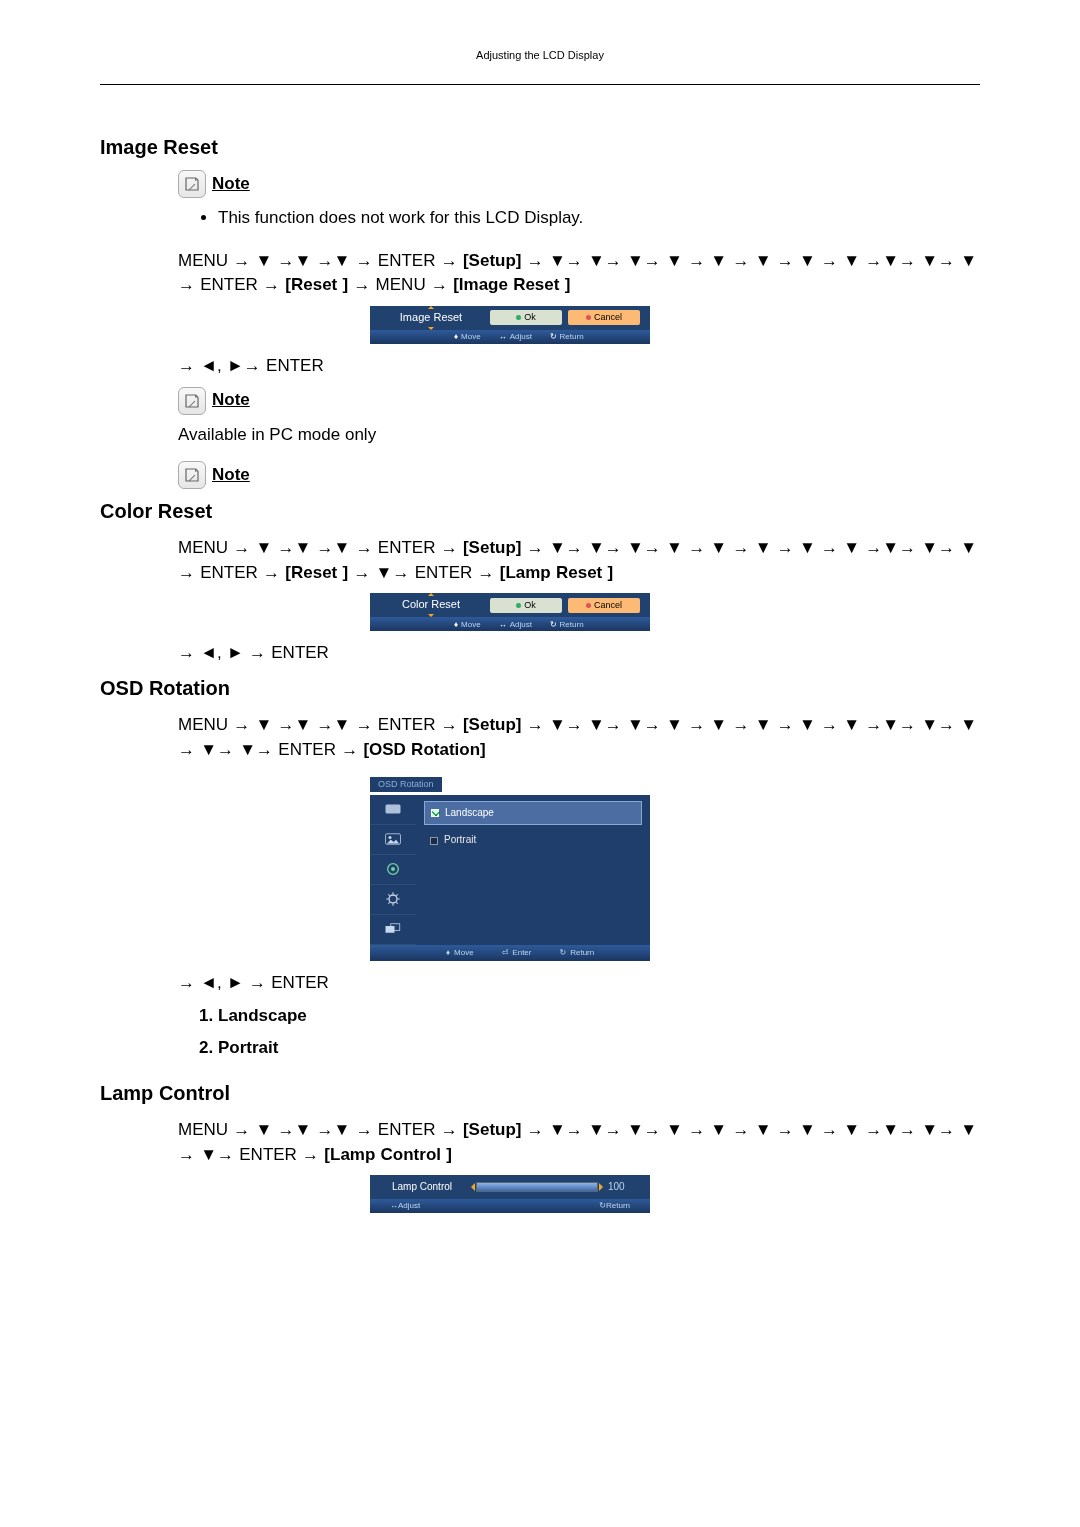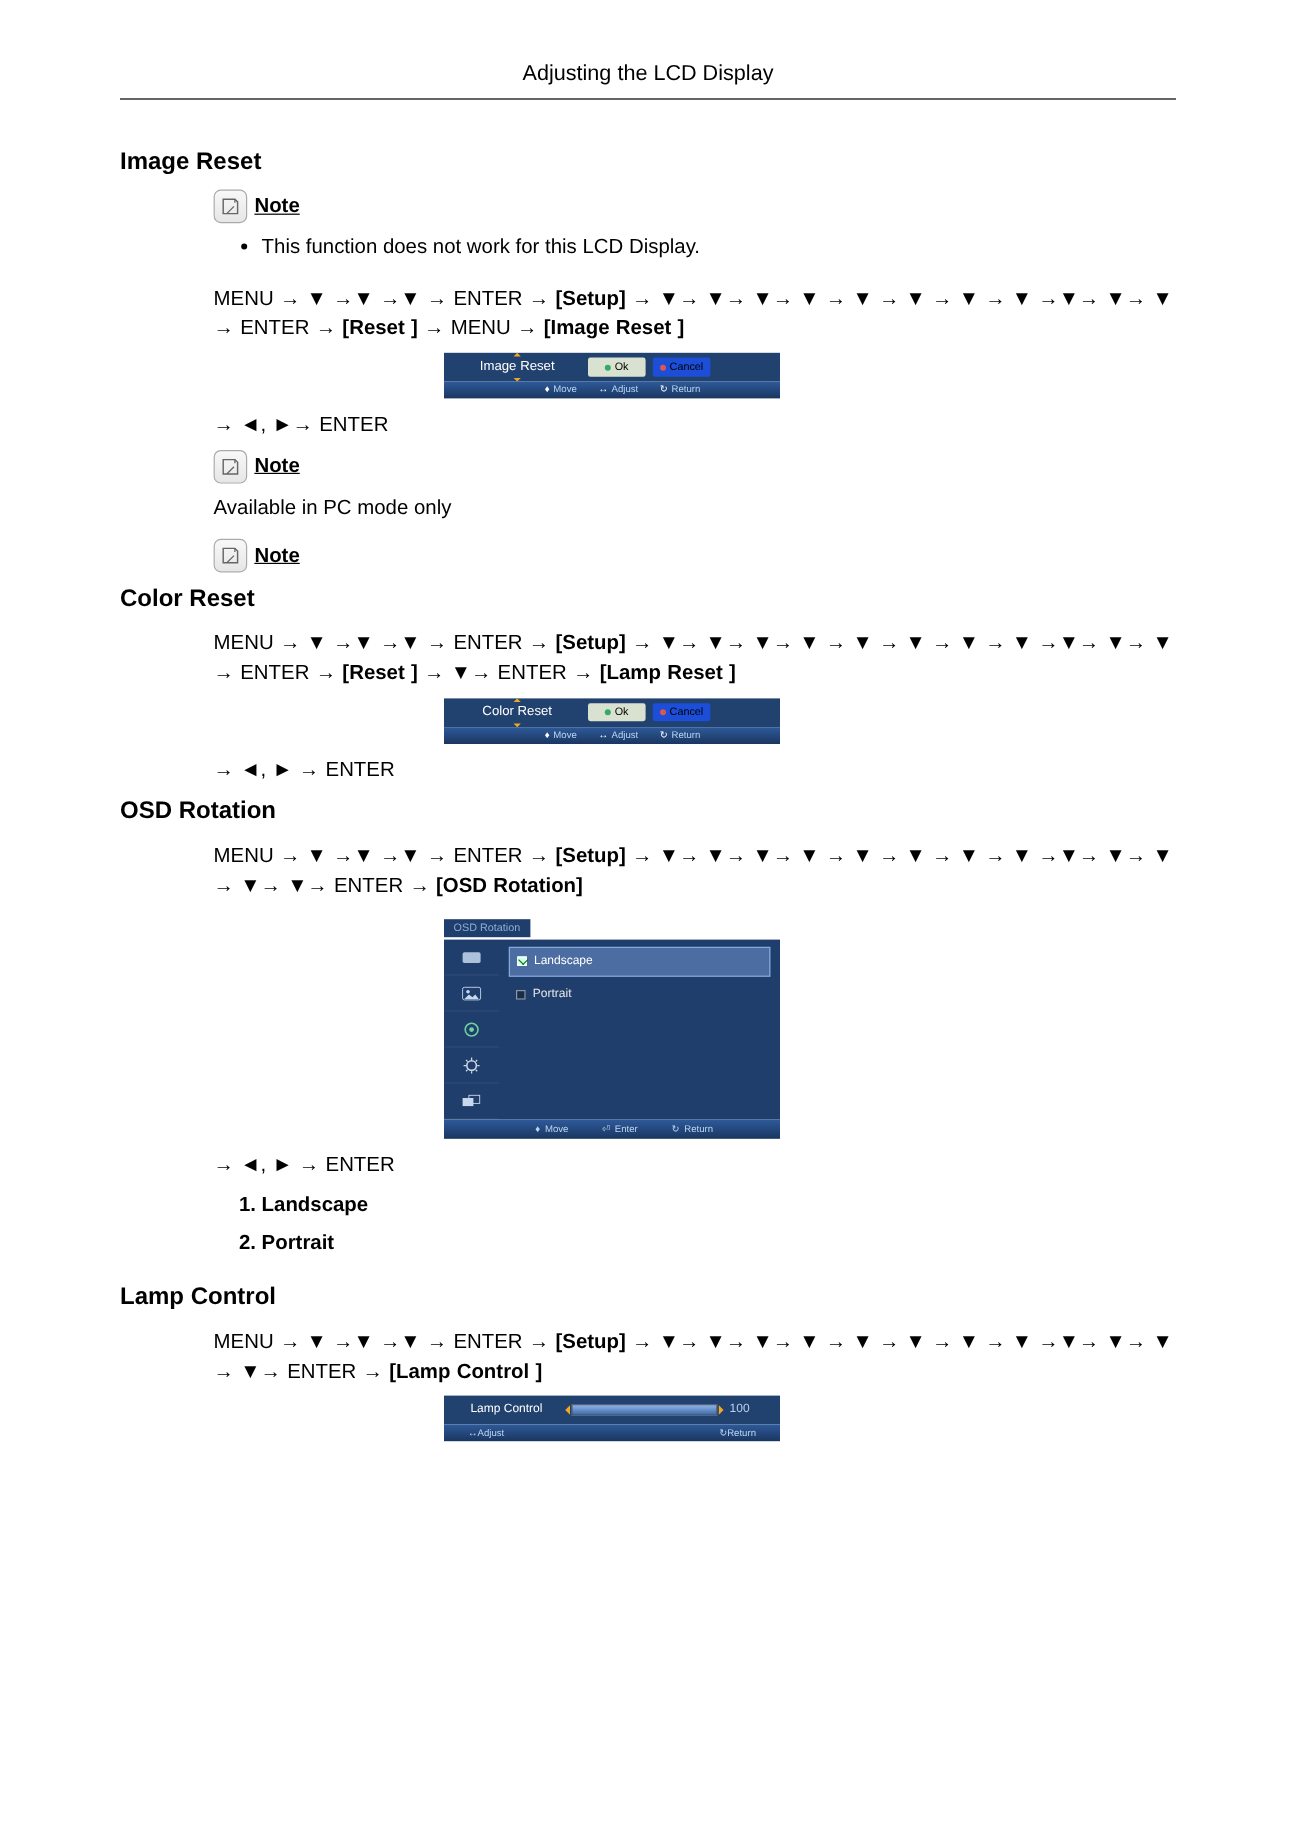--- a/index.html
+++ b/index.html
@@ -12,23 +12,23 @@
     color: #000;
     font-size: 17px;
     line-height: 1.45;
   }
   .page {
     padding: 48px 100px 40px 100px;
   }
   .header-title {
     text-align: center;
     border-bottom: 1px solid #000;
-    padding-bottom: 8px;
-    margin-bottom: 38px;
-    font-size: 18px;
+    padding-bottom: 20px;
+    margin-bottom: 48px;
+    font-size: 11px;
   }
   h3.section {
     font-weight: bold;
     font-size: 20px;
     margin: 8px 0 8px 0;
   }
   .indent {
     margin-left: 78px;
   }
   .note-row {
@@ -84,26 +84,26 @@
     margin: 0 auto;
   }
   .osd-title .caret-up { border-left:3px solid transparent; border-right:3px solid transparent; border-bottom:3px solid #f5a623; margin-bottom:1px;}
   .osd-title .caret-down{ border-left:3px solid transparent; border-right:3px solid transparent; border-top:3px solid #f5a623; margin-top:1px;}
   .osd-btn {
     display: inline-block;
     background: #d9e2d0;
     color: #000;
     font-size: 9px;
     padding: 1px 0;
-    width: 48px;
+    width: 72px;
     text-align: center;
     border-radius: 2px;
     margin-left: 6px;
   }
-  .osd-btn.cancel { background: #1d4ed8; }
+  .osd-btn.cancel { background: #fdba74; }
   .osd-btn .dot {
     display: inline-block;
     width: 5px; height: 5px; border-radius: 50%;
     background: #3a6; margin-right: 3px; vertical-align: middle;
   }
   .osd-btn.cancel .dot { background: #d55; }
   .osd-footer {
     display: flex;
     height: 14px;
     background: linear-gradient(#2e5a9a,#1a3660);

